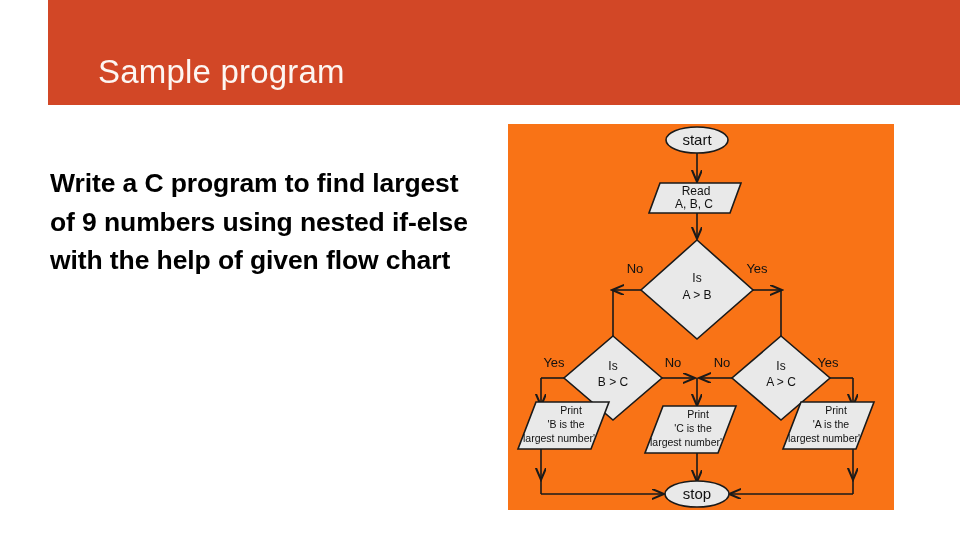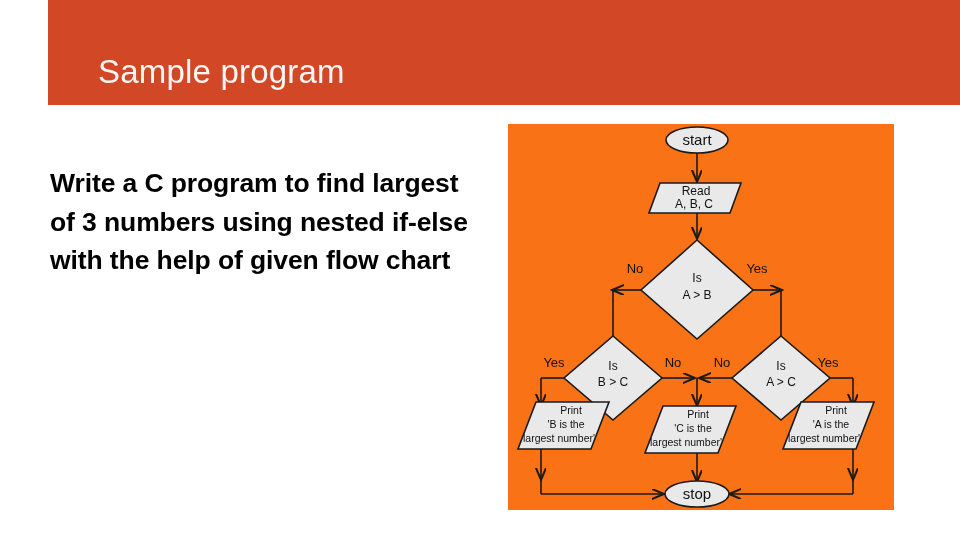--- a/index.html
+++ b/index.html
@@ -114,21 +114,21 @@
 </style>
 </head>
 <body>
 
 <div id="slide">
 
   <div id="title-banner">
     <div id="slide-title">Sample program</div>
   </div>
 
-  <div id="body-text">Write a C program to find largest of 3 numbers using nested if-else with the help of given flow chart</div>
+  <div id="body-text">Write a C program to find largest of 9 numbers using nested if-else with the help of given flow chart</div>
 
   <div id="flowchart-image">
     <svg id="flowchart-svg" viewBox="0 0 386 386" xmlns="http://www.w3.org/2000/svg">
 
       <defs>
         <marker id="arrow" markerWidth="9" markerHeight="9" refX="7" refY="3.2" orient="auto" markerUnits="strokeWidth">
           <path d="M0,0 L7.5,3.2 L0,6.4" fill="none" stroke="#1a1a1a" stroke-width="1.3"></path>
         </marker>
       </defs>
 

